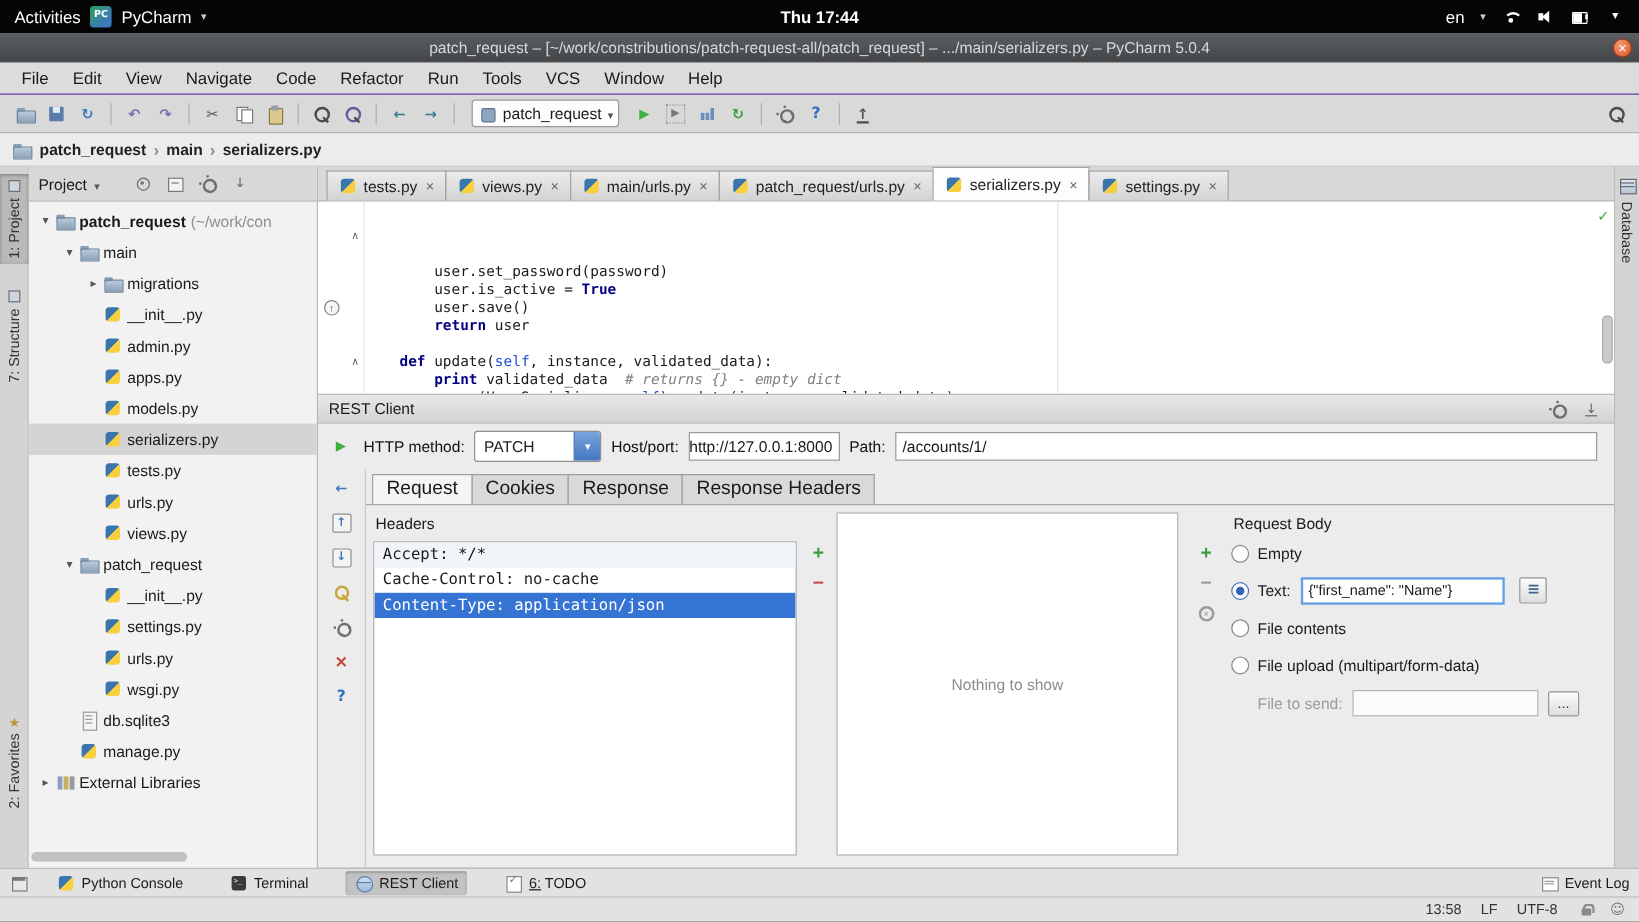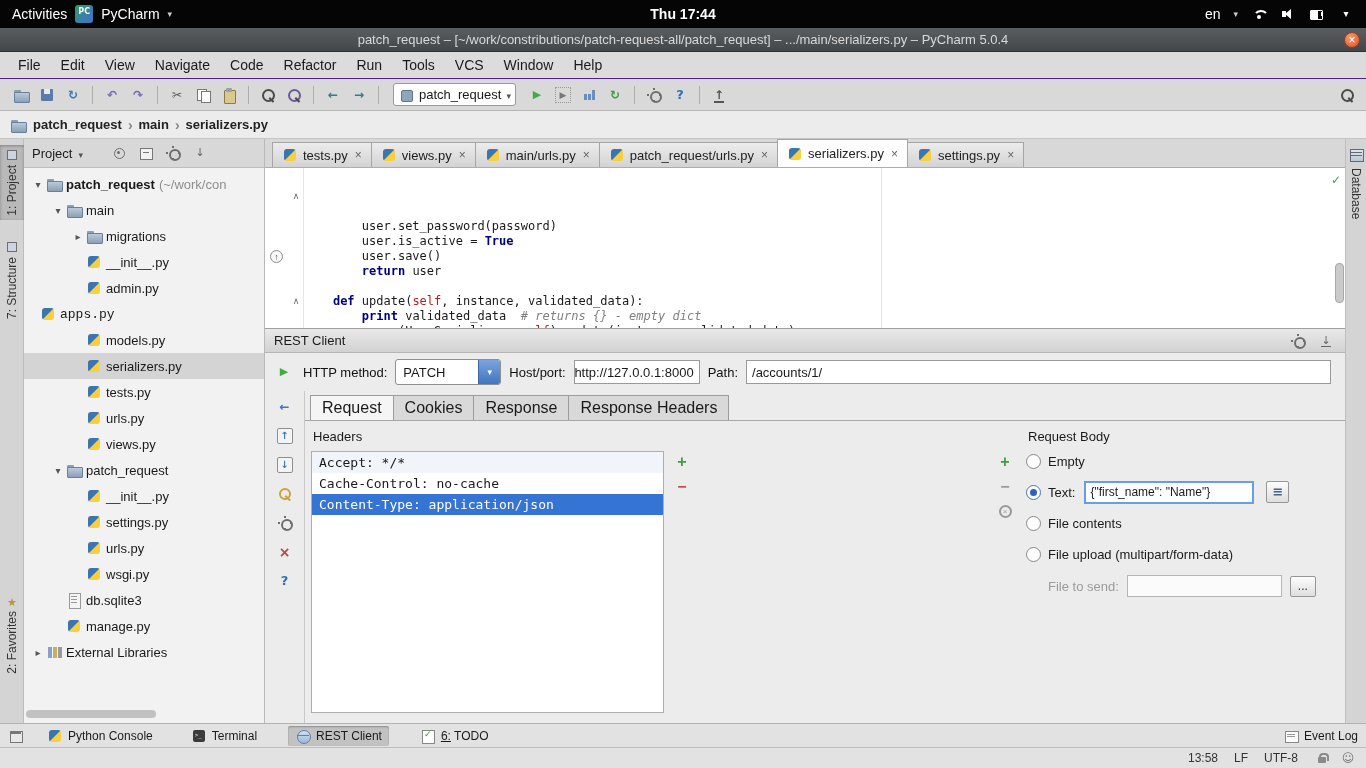--- a/index.html
+++ b/index.html
@@ -162,21 +162,21 @@
 .etab .x{color:#666;font-size:12px;margin-left:2px;}
 
 #editor{height:160px;background:#fff;display:flex;position:relative;flex:none;}
 #gutter{width:39px;position:relative;border-right:1px solid #e6e6e6;flex:none;}
 .fold{position:absolute;right:1px;width:12px;text-align:center;color:#666;font-size:9px;}
 #override-mark{position:absolute;left:5px;width:13px;height:13px;border:1px solid #8a8a8a;border-radius:50%;background:#f8f8f8;color:#555;font-size:9px;line-height:12px;text-align:center;}
 #code{flex:1;position:relative;font:12px/15px "DejaVu Sans Mono",monospace;white-space:pre;overflow:hidden;padding-top:6px;}
 .cl{height:15px;}
 .tk{color:#000080;font-weight:bold;}
 .tc{color:#808080;font-style:italic;}
-.ts{color:#b91c1c;}
+.ts{color:#1d4ed8;}
 #margin-guide{position:absolute;top:0;bottom:0;left:577px;width:1px;background:#e3e3e3;}
 #editor-check{position:absolute;top:5px;right:4px;color:#3da03f;font-size:12px;font-weight:bold;}
 #editor-vthumb{position:absolute;right:1px;top:95px;width:9px;height:40px;background:#cacaca;border:1px solid #a8a8a8;border-radius:4px;}
 
 
 #rest{flex:1;display:flex;flex-direction:column;border-top:1px solid #9f9f9f;min-height:0;}
 #rest-header{height:24px;background:linear-gradient(#e9e9e9,#d2d2d2);border-bottom:1px solid #b5b5b5;display:flex;align-items:center;padding:0 9px;flex:none;}
 #rest-header-icons{margin-left:auto;display:flex;gap:8px;align-items:center;}
 #rest-toolbar{height:38px;display:flex;align-items:center;padding-left:8px;gap:8px;flex:none;}
 .rc-label{color:#111;}
@@ -425,21 +425,21 @@
           <div class="trow" style="padding-left: 46px;">
             <span class="chev"></span>
             <span class="ic ic-python"></span>
             <span class="tlabel">__init__.py</span>
           </div>
           <div class="trow" style="padding-left: 46px;">
             <span class="chev"></span>
             <span class="ic ic-python"></span>
             <span class="tlabel">admin.py</span>
           </div>
-          <div class="trow" style=" font-family: Liberation Mono, monospace;">
+          <div class="trow" style="padding-left: 46px;">
             <span class="chev"></span>
             <span class="ic ic-python"></span>
             <span class="tlabel">apps.py</span>
           </div>
           <div class="trow" style="padding-left: 46px;">
             <span class="chev"></span>
             <span class="ic ic-python"></span>
             <span class="tlabel">models.py</span>
           </div>
           <div class="trow sel" style="padding-left: 46px;">
@@ -624,20 +624,23 @@
                     <div class="hrow stripe">Accept: */*</div>
                     <div class="hrow">Cache-Control: no-cache</div>
                     <div class="hrow sel">Content-Type: application/json</div>
                   </div>
               </div>
               <div class="pm-col">
                 <span class="pbtn plus">+</span>
                 <span class="pbtn minus-red">−</span>
               </div>
               <div id="params-col">
+                <div id="params-list">
+                  <span>Nothing to show</span>
+                </div>
               </div>
               <div class="pm-col">
                 <span class="pbtn plus">+</span>
                 <span class="pbtn minus-gray">−</span>
                 <span class="block-ic">×</span>
               </div>
               <div id="body-col">
                 <div class="col-label">Request Body</div>
                 <div id="body-options">
                     <div class="radio-row">

